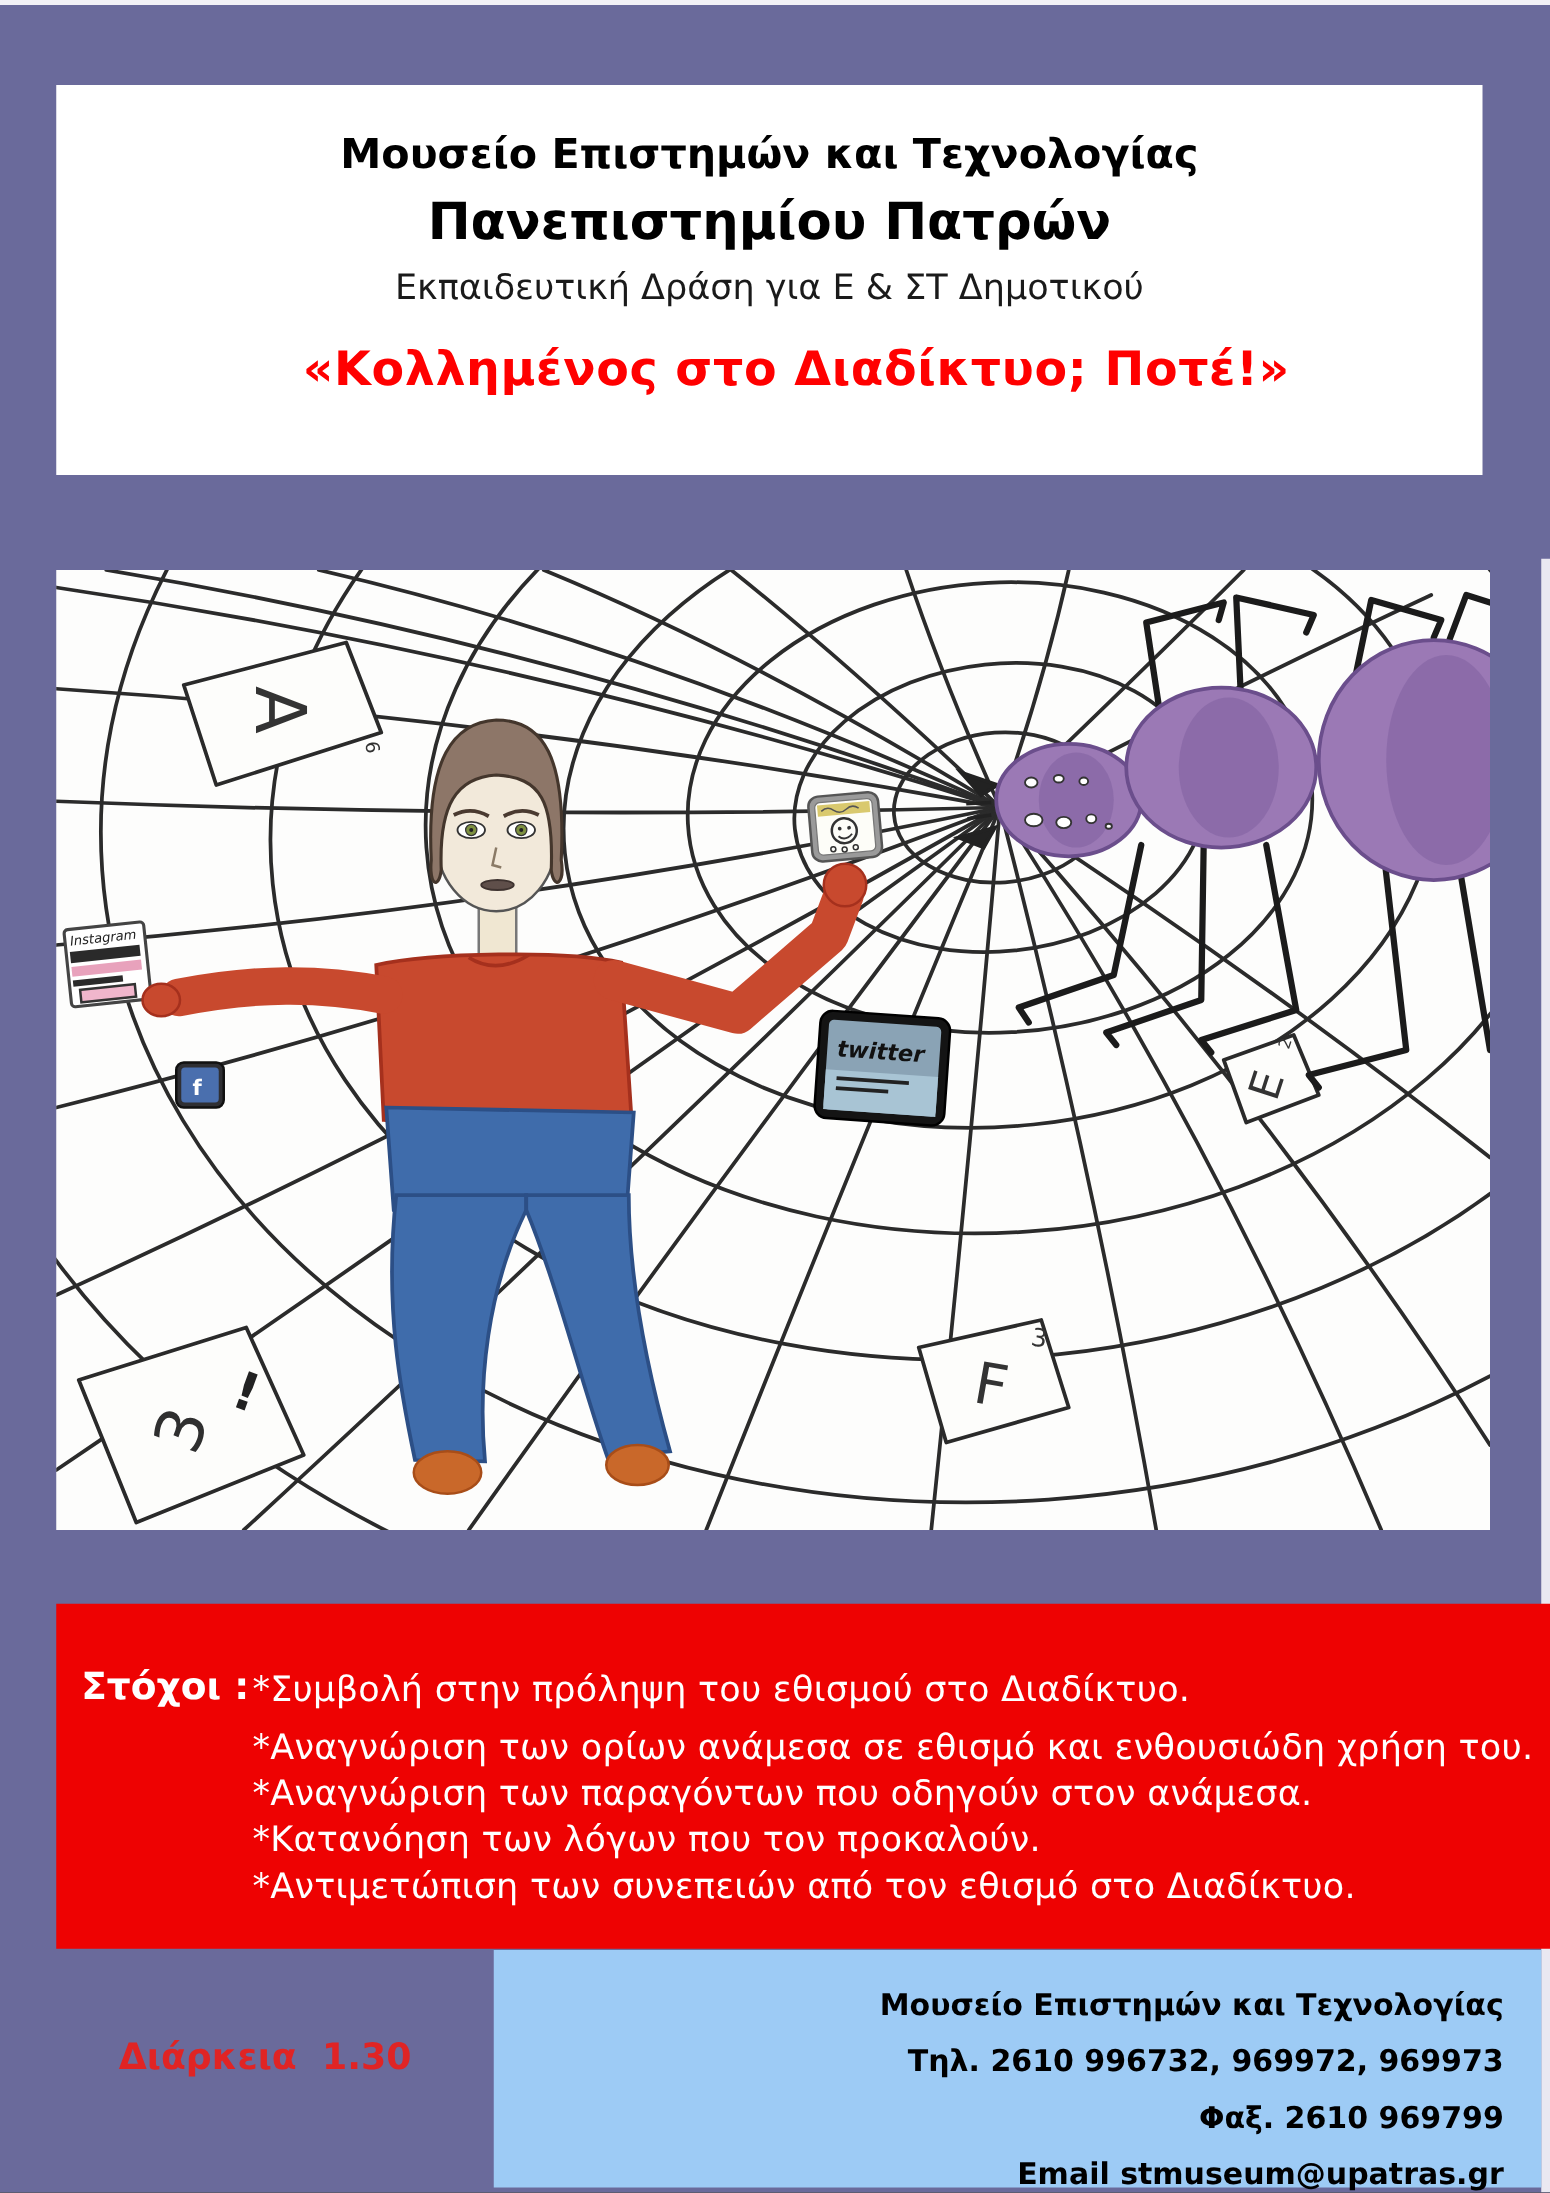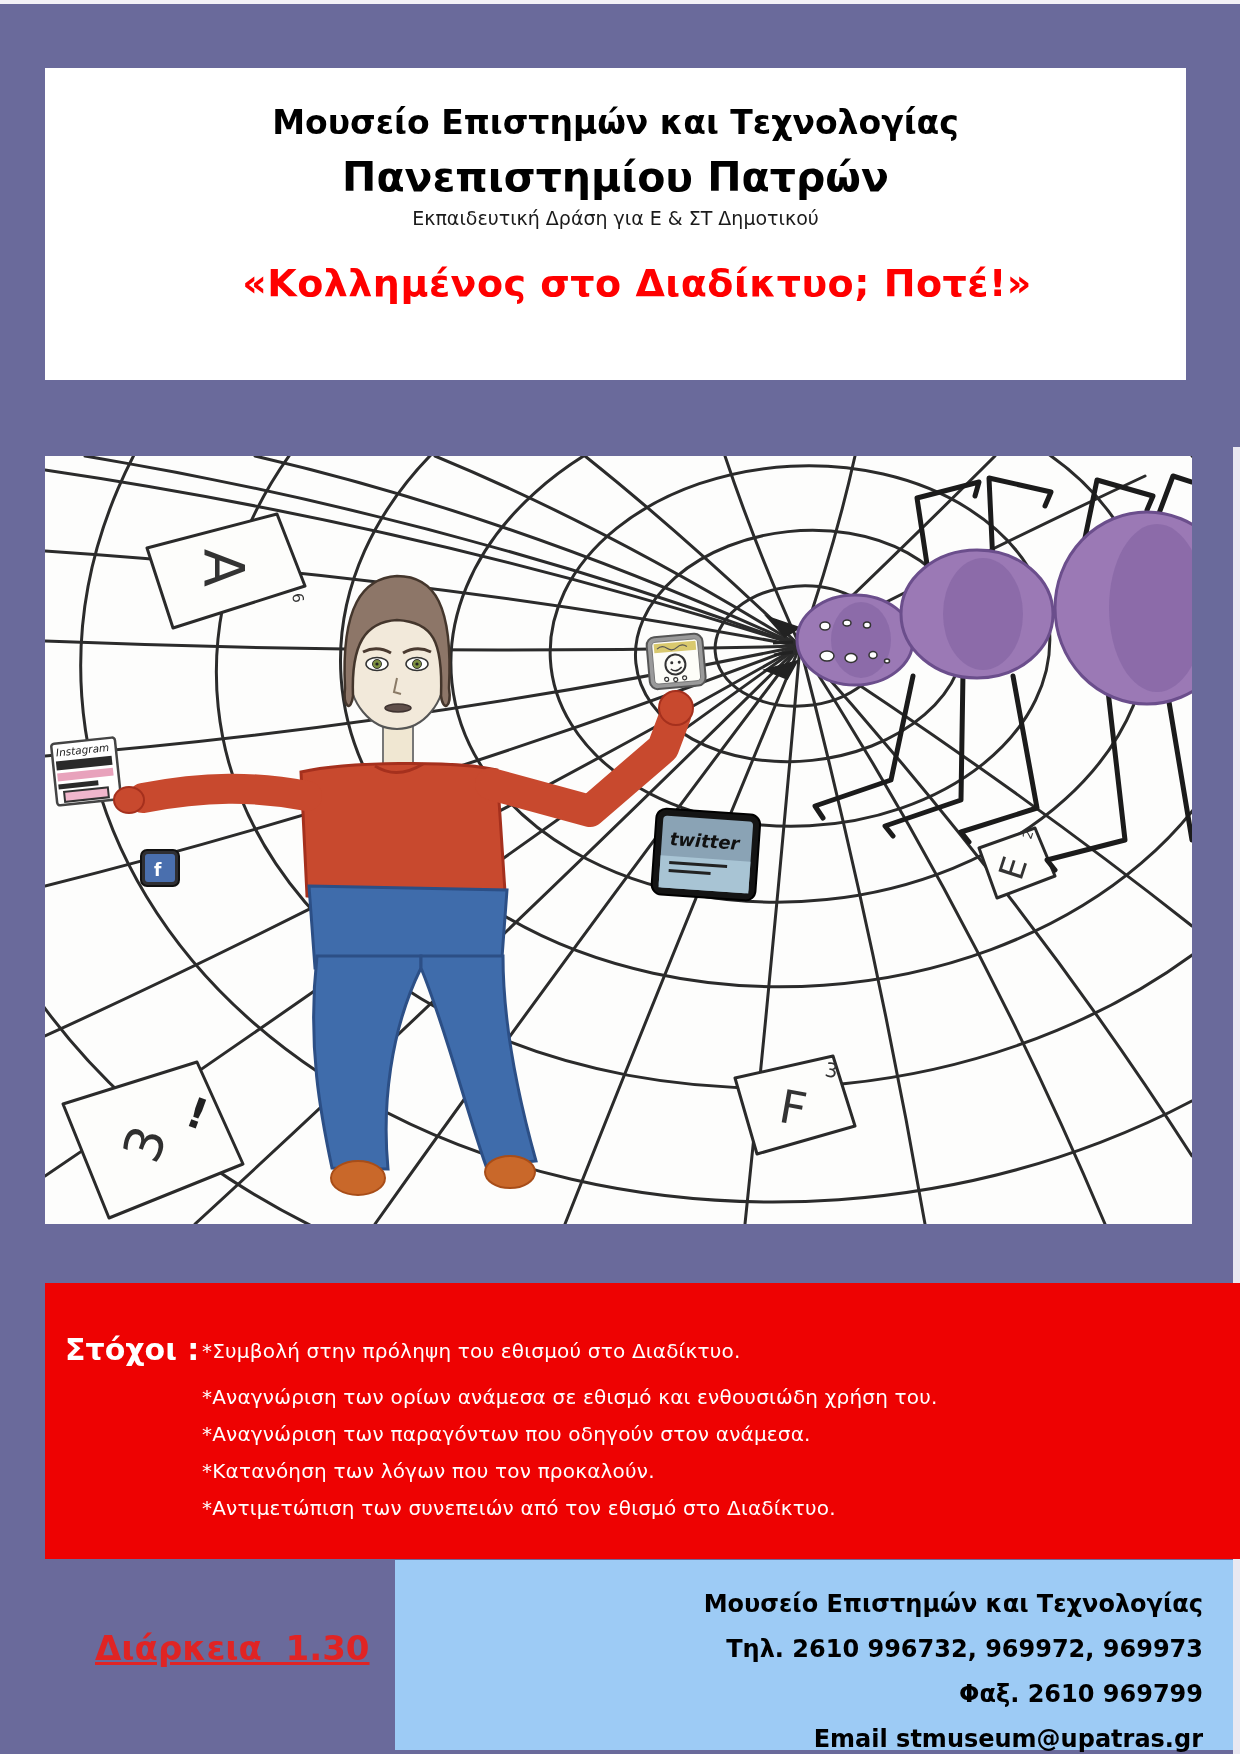--- a/index.html
+++ b/index.html
@@ -9,41 +9,41 @@
     font-family:"DejaVu Sans","Liberation Sans",sans-serif;
   }
   .abs{position:absolute;}
   #top-strip{left:0;top:0;width:1240px;height:4px;background:#f2f1f6;}
   #right-strip{left:1233px;top:447px;width:7px;height:1307px;background:#eae8f1;}
 
   
   #header-box{left:45px;top:68px;width:1141px;height:312px;background:#ffffff;text-align:center;}
   .h-line1{margin-top:32px;font-size:33px;font-weight:bold;color:#000;line-height:46px;}
   .h-line2{margin-top:8px;font-size:41px;font-weight:bold;color:#000;line-height:46px;}
-  .h-sub{font-size:19px;color:#1a1a1a;line-height:36px;}
+  .h-sub{margin-top:12px;font-size:28px;color:#1a1a1a;line-height:36px;}
   .h-program{margin-top:20px;font-size:38px;font-weight:bold;line-height:54px;letter-spacing:0.5px;padding-left:43px;}
 
   
   #drawing-box{left:45px;top:456px;width:1147px;height:768px;background:#fdfdfc;}
   #drawing-box svg{display:block;}
 
   
   #objectives-box{left:45px;top:1283px;width:1163px;height:276px;background:#ee0202;color:#fff;padding-left:48px;}
   #objectives-heading{position:absolute;left:20px;top:49px;font-size:30px;font-weight:bold;white-space:pre;}
   #objectives-list{position:absolute;left:157px;top:50px;width:1000px;}
-  .obj-item{font-size:20px;line-height:37px;letter-spacing:0.2px;white-space:nowrap;}
+  .obj-item{font-size:28px;line-height:37px;letter-spacing:0.2px;white-space:nowrap;}
   .obj-item.first{margin-bottom:9px;}
 
   
   #contact-box{left:395px;top:1560px;width:838px;height:190px;background:#9dcbf5;
     text-align:right;box-sizing:border-box;padding:22px 30px 0 0;color:#000;}
   .contact-line{font-size:24px;font-weight:bold;line-height:45px;white-space:nowrap;}
 
   
-  #duration-label{left:95px;top:1628px;font-size:34px;font-weight:bold;color:#e02424;white-space:pre;text-decoration:underline;}
+  #duration-label{left:95px;top:1628px;font-size:29px;font-weight:bold;color:#e02424;white-space:pre;}
 </style>
 </head>
 <body>
 
 <div id="poster">
 
   <div class="abs" id="top-strip"></div>
   <div class="abs" id="right-strip"></div>
 
   <div class="abs" id="header-box">

